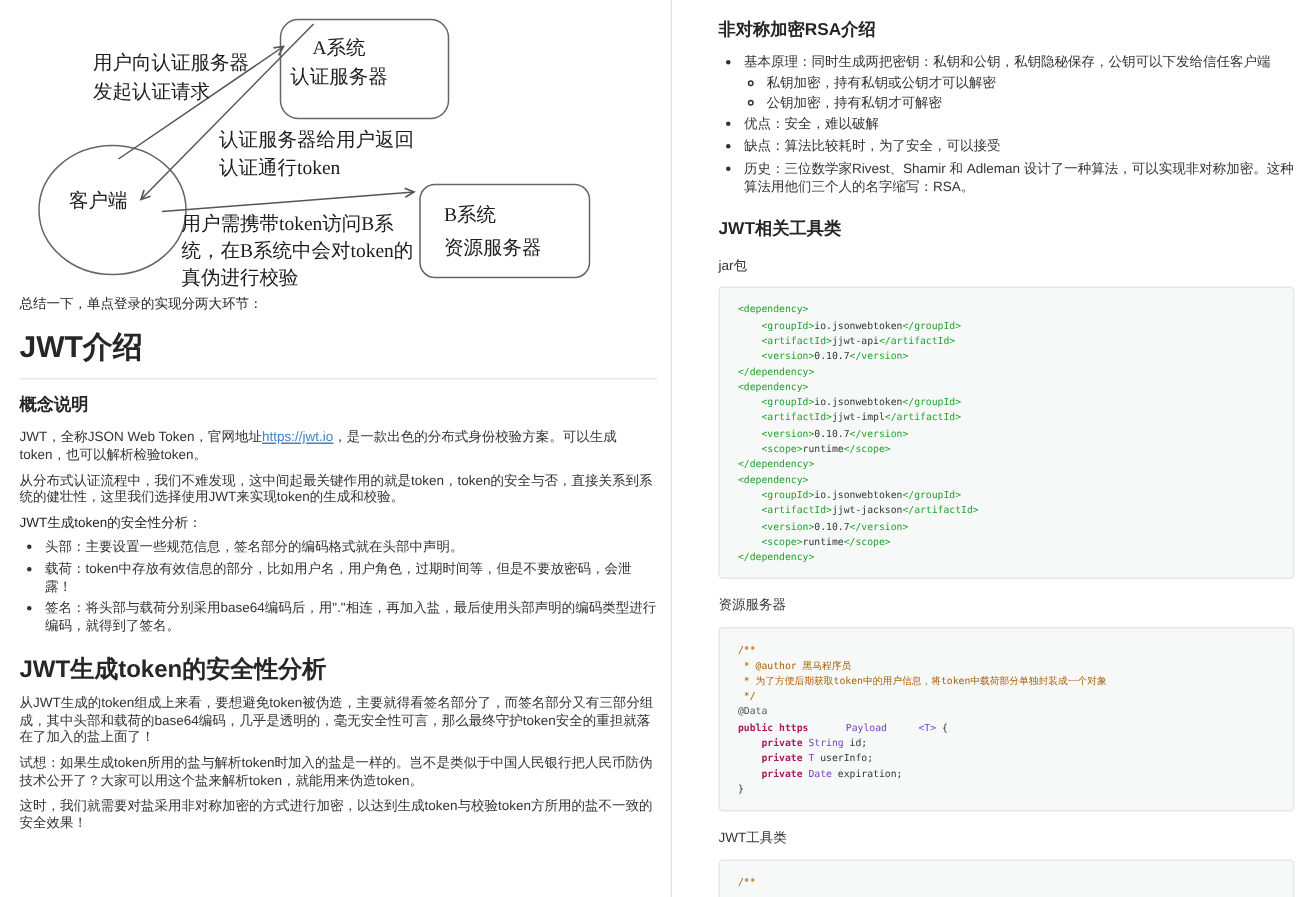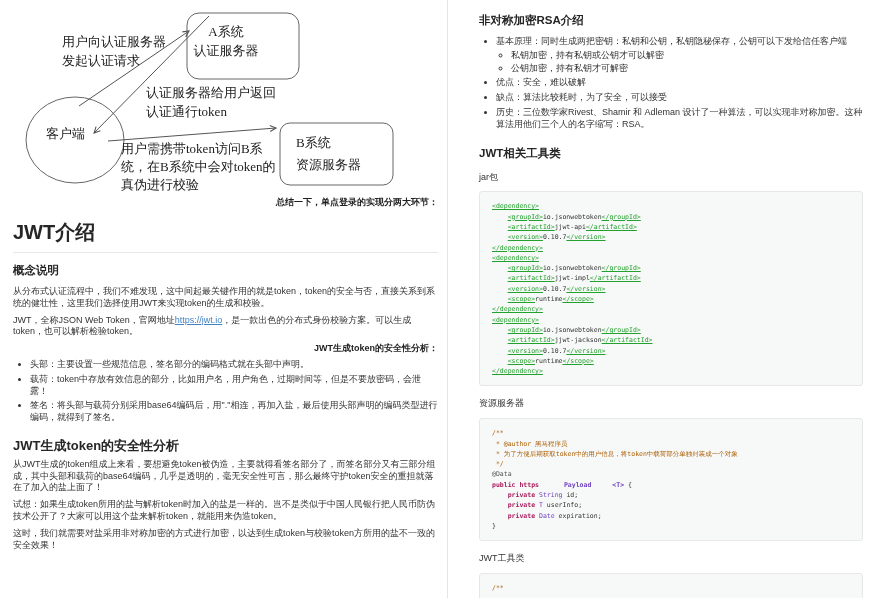--- a/index.html
+++ b/index.html
@@ -6,50 +6,50 @@
   body{
     width:875px;height:598px;overflow:hidden;background:#fff;color:#333;
     font-family:"Liberation Sans","DejaVu Sans",sans-serif;
     font-size:9px;line-height:1.31;
   }
   .page{display:flex;width:875px;height:598px;}
   .col-left{width:447px;box-sizing:border-box;padding:0 9px 0 13px;}
   .col-right{width:464px;box-sizing:border-box;border-left:1px solid #e4e4e4;padding:13px 12px 0 31px;height:598px;overflow:hidden;}
 
   .h2{font-size:20px;font-weight:bold;color:#262626;margin:10px 0 10px;padding-bottom:7px;border-bottom:1px solid #e7e7e7;}
-  .h3{font-size:13px;font-weight:bold;color:#262626;margin:13px 0 5px;}
+  .h3{font-size:16px;font-weight:bold;color:#262626;margin:13px 0 5px;}
   .h4{font-size:11.5px;font-weight:bold;color:#262626;margin:0 0 8px;}
   .h4.gap-top{margin-top:15px;}
 
   p{margin:5px 0;}
-  .lead{font-weight:bold;color:#1f1f1f;margin:4px 0 4px;text-align:right;}
+  .lead{font-weight:normal;color:#1f1f1f;margin:4px 0 4px;}
   ul{margin:2px 0 10px;padding-left:17px;}
   li{margin:3px 0;}
   ul.sub{list-style:circle;margin:2px 0 2px;padding-left:15px;}
   ul.sub li{margin:1px 0;}
 
   a{color:#4183c4;text-decoration:underline;cursor:pointer;}
 
   .diagram{display:block;margin:0;}
   .diagram text{font-family:"Liberation Serif","DejaVu Serif",serif;font-size:13px;fill:#1c1c1c;}
 
   pre{
     background:#f7f8f8;border:1px solid #e7e7e7;border-radius:3px;
     margin:8px 0 12px;padding:9px 12px;
     font-family:"DejaVu Sans Mono","Liberation Mono",monospace;
     font-size:6.5px;line-height:10.3px;color:#333;white-space:pre;
   }
   pre.cut{padding-bottom:42px;margin-bottom:0;}
   .code-label{margin:11px 0 8px;}
 
-  .tok-tag{color:var(--c-tag,#22a12c);text-decoration:underline;}
+  .tok-tag{color:var(--c-tag,#22a12c);}
   .tok-com{color:var(--c-com,#aa5d00);}
   .tok-kw{color:var(--c-kw,#a71d5d);font-weight:bold;}
   .tok-type{color:var(--c-type,#6f42c1);}
-  .tok-typeb{color:var(--c-type,#6f42c1);font-weight:bold;padding-left:21px;}
+  .tok-typeb{color:var(--c-type,#6f42c1);font-weight:normal;padding-left:21px;}
   .tok-meta{color:#555;}
   .tok-plain{color:#333;}
 </style>
 </head>
 <body>
 
 <div class="page">
 
   <div class="col-left">
 
@@ -77,22 +77,22 @@
       <text x="108" y="153">用户需携带token访问B系</text>
       <text x="108" y="171">统，在B系统中会对token的</text>
       <text x="108" y="189">真伪进行校验</text>
     </svg>
 
     <p class="lead">总结一下，单点登录的实现分两大环节：</p>
 
     <h2 class="h2">JWT介绍</h2>
     <h4 class="h4">概念说明</h4>
 
+    <p><span>JWT，全称JSON Web Token，官网地址</span><a>https://jwt.io</a><span>，是一款出色的分布式身份校验方案。可以生成token，也可以解析检验token。</span></p>
     <p>从分布式认证流程中，我们不难发现，这中间起最关键作用的就是token，token的安全与否，直接关系到系统的健壮性，这里我们选择使用JWT来实现token的生成和校验。</p>
-    <p><span>JWT，全称JSON Web Token，官网地址</span><a>https://jwt.io</a><span>，是一款出色的分布式身份校验方案。可以生成token，也可以解析检验token。</span></p>
 
     <p class="lead">JWT生成token的安全性分析：</p>
     <ul>
       <li>头部：主要设置一些规范信息，签名部分的编码格式就在头部中声明。</li>
       <li>载荷：token中存放有效信息的部分，比如用户名，用户角色，过期时间等，但是不要放密码，会泄露！</li>
       <li>签名：将头部与载荷分别采用base64编码后，用"."相连，再加入盐，最后使用头部声明的编码类型进行编码，就得到了签名。</li>
     </ul>
 
     <h3 class="h3">JWT生成token的安全性分析</h3>
     <p>从JWT生成的token组成上来看，要想避免token被伪造，主要就得看签名部分了，而签名部分又有三部分组成，其中头部和载荷的base64编码，几乎是透明的，毫无安全性可言，那么最终守护token安全的重担就落在了加入的盐上面了！</p>

